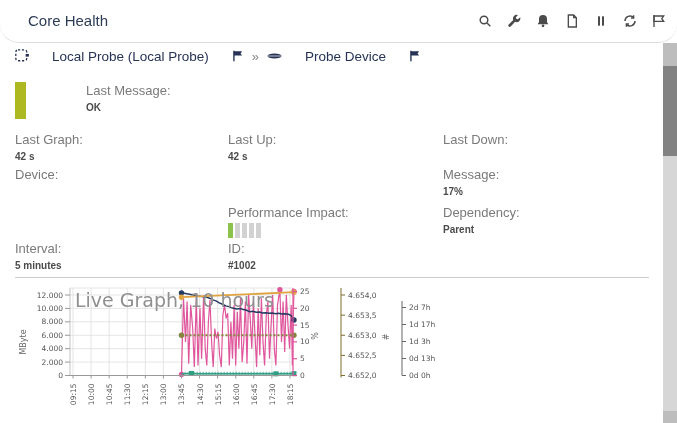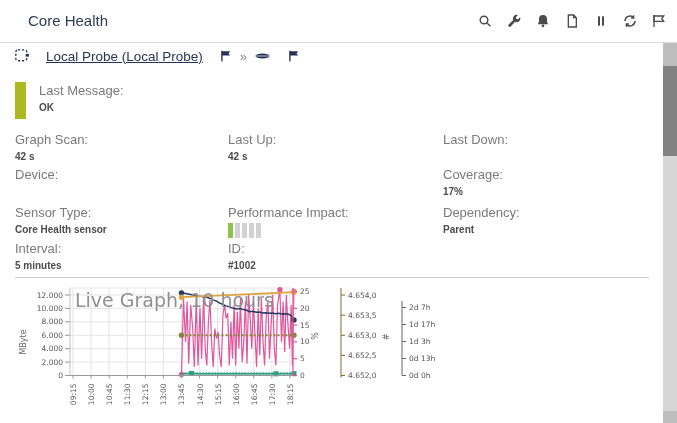--- a/index.html
+++ b/index.html
@@ -1,30 +1,30 @@
 <!DOCTYPE html>
 <html><head>
 <meta charset="utf-8">
 <style>
   html,body{margin:0;padding:0;background:#fff;}
   #app{position:relative;width:677px;height:423px;background:#fff;overflow:hidden;
        font-family:"Liberation Sans",sans-serif;color:#4f4f4f;}
   
-  .hdr{position:absolute;left:0;top:0;width:677px;height:42px;background:#fff;border-bottom:1px solid #dcdcdc;}
+  .hdr{position:absolute;left:0;top:0;width:677px;height:42px;background:#fff;border-bottom:1px solid #dcdcdc;border-radius:19px;}
   .hdr-title{position:absolute;left:28px;top:12px;font-size:15px;color:#2d3c55;}
   .hdr-icons{position:absolute;right:10px;top:13px;display:flex;gap:13px;align-items:center;}
   .hicon{width:16px;height:16px;display:inline-block;cursor:pointer;}
   .hicon svg{width:16px;height:16px;display:block;}
   
   .crumbs{position:absolute;left:14px;top:48px;display:flex;align-items:center;font-size:13.5px;color:#263356;}
-  .crumb{display:flex;align-items:center;gap:16px;cursor:pointer;text-decoration:underline;}
+  .crumb{display:flex;align-items:center;gap:22px;cursor:pointer;}
   .crumb svg{display:block;}
   .sep{color:#8a8a8a;margin:0 7px;font-size:13px;}
   
-  .status{position:absolute;left:15px;top:82px;display:flex;}
+  .status{position:absolute;left:15px;top:82px;display:flex;gap:47px;}
   .status-bar{width:11px;height:37px;margin-right:13px;}
   .lbl{font-size:13px;color:#7a7a7a;line-height:17px;}
   .val{font-size:10px;color:#4b4b4b;font-weight:bold;line-height:17px;}
   
   .cell{position:absolute;width:200px;}
   
   .impact{display:flex;gap:2px;margin-top:2px;}
   .impact span{width:5px;height:15px;display:inline-block;}
   .divider{position:absolute;left:15px;top:277px;width:634px;height:1px;background:#cccccc;}
   
@@ -108,62 +108,59 @@
       </span>
     </span>
     <span class="sep">»</span>
     <span class="crumb">
       <span>
         <svg width="17" height="14" viewBox="0 0 24 18">
             <ellipse cx="12" cy="9" rx="10" ry="3.4" fill="#263356"></ellipse>
             <path d="M2 9h20" stroke="#fff" stroke-width="1"></path>
           </svg>
       </span>
+      <span>Probe Device</span>
       <span>
         <svg width="14" height="14" viewBox="0 0 24 24">
             <path d="M5 3v18" stroke="#263356" stroke-width="2.4" fill="none"></path>
             <path d="M5 4h14l-2.6 3.6L19 11H5z" fill="#263356"></path>
           </svg>
       </span>
     </span>
   </div>
 
   <div class="status">
     <div class="status-bar" style="background: rgb(174, 184, 33);"></div>
     <div>
       <div class="lbl">Last Message:</div>
       <div class="val">OK</div>
     </div>
   </div>
 
   <div class="cell" style="left:15px;top:131px">
-    <div class="lbl">Graph Scan:</div>
+    <div class="lbl">Last Graph:</div>
     <div class="val">42 s</div>
   </div>
   <div class="cell" style="left:228px;top:131px">
     <div class="lbl">Last Up:</div>
     <div class="val">42 s</div>
   </div>
   <div class="cell" style="left:443px;top:131px">
     <div class="lbl">Last Down:</div>
     <div class="val"></div>
   </div>
 
   <div class="cell" style="left:15px;top:166px">
     <div class="lbl">Device:</div>
   </div>
   <div class="cell" style="left:443px;top:166px">
-    <div class="lbl">Coverage:</div>
+    <div class="lbl">Message:</div>
     <div class="val">17%</div>
   </div>
 
-  <div class="cell" style="left:15px;top:204px">
-    <div class="lbl">Sensor Type:</div>
-    <div class="val">Core Health sensor</div>
-  </div>
   <div class="cell" style="left:228px;top:204px">
     <div class="lbl">Performance Impact:</div>
     <div class="impact" id="impact-bars">
         <span style="background: rgb(139, 195, 74);"></span>
         <span style="background: rgb(210, 210, 210);"></span>
         <span style="background: rgb(210, 210, 210);"></span>
         <span style="background: rgb(210, 210, 210);"></span>
         <span style="background: rgb(210, 210, 210);"></span>
       </div>
   </div>

